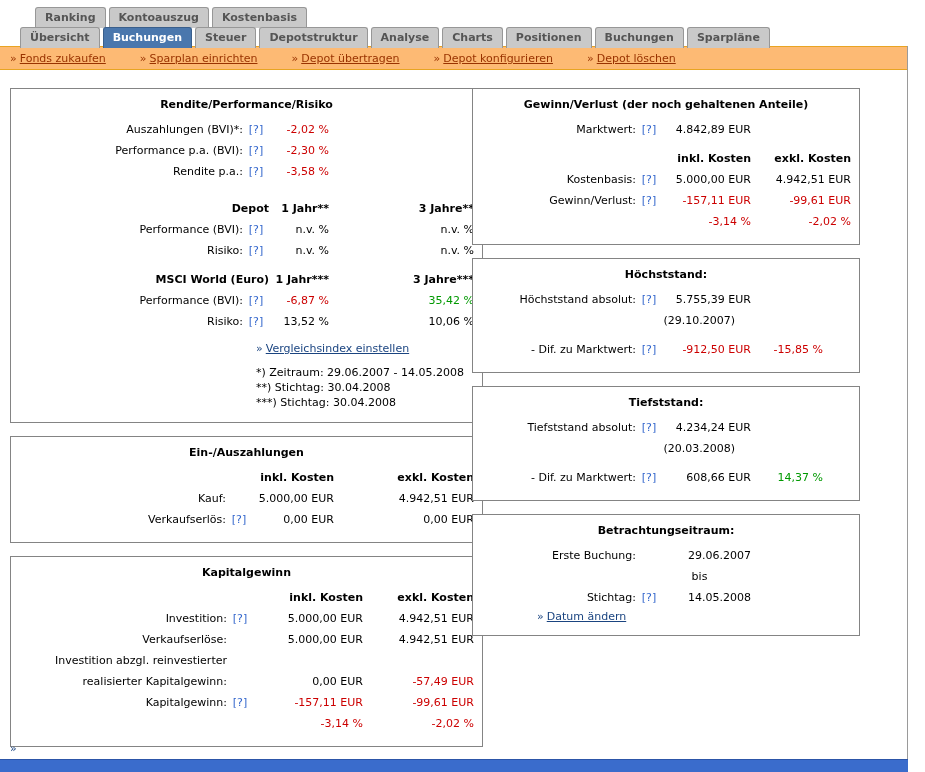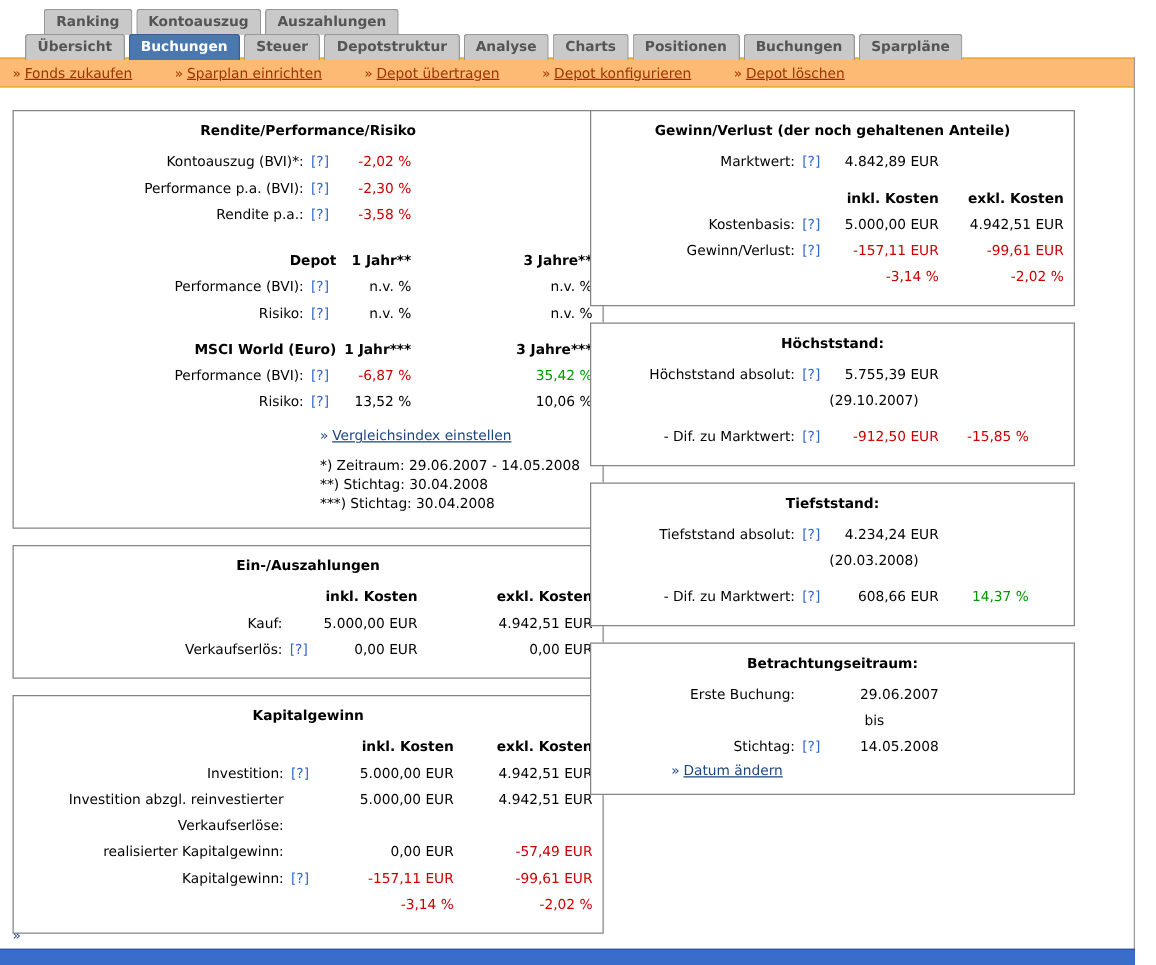--- a/index.html
+++ b/index.html
@@ -69,21 +69,21 @@
   .bottom-bar { position:absolute; left:0; top:759px; width:908px; height:13px; background:#3a6ccc; border-top:1px solid #2c55a8; }
 </style>
 </head>
 <body>
 
 <div class="page">
 
   <div class="tabs1">
     <div class="tab">Ranking</div>
     <div class="tab">Kontoauszug</div>
-    <div class="tab">Auszahlungen</div>
+    <div class="tab">Kostenbasis</div>
   </div>
 
   <div class="tabs2">
     <div class="tab">Übersicht</div>
     <div class="tab active">Buchungen</div>
     <div class="tab">Steuer</div>
     <div class="tab">Depotstruktur</div>
     <div class="tab">Analyse</div>
     <div class="tab">Charts</div>
     <div class="tab">Positionen</div>
@@ -98,21 +98,21 @@
     <span class="tb-link"><span class="bullet">»</span><span class="txt">Depot konfigurieren</span></span>
     <span class="tb-link"><span class="bullet">»</span><span class="txt">Depot löschen</span></span>
   </div>
 
   <div class="col-left">
 
     <div class="box g-perf">
       <div class="box-title">Rendite/Performance/Risiko</div>
 
       <div class="row">
-        <div class="lbl">Kontoauszug (BVI)*:</div>
+        <div class="lbl">Auszahlungen (BVI)*:</div>
         <div class="hlp"><span>[?]</span></div>
         <div class="v1 neg">-2,02 %</div>
         <div class="v2"></div>
       </div>
       <div class="row">
         <div class="lbl">Performance p.a. (BVI):</div>
         <div class="hlp"><span>[?]</span></div>
         <div class="v1 neg">-2,30 %</div>
         <div class="v2"></div>
       </div>
@@ -201,22 +201,22 @@
         <div class="v2">exkl. Kosten</div>
       </div>
       <div class="row">
         <div class="lbl">Investition:</div>
         <div class="hlp"><span>[?]</span></div>
         <div class="v1">5.000,00 EUR</div>
         <div class="v2">4.942,51 EUR</div>
       </div>
       <div class="row">
         <div class="lbl two-line">
+          <div>Verkaufserlöse:</div>
           <div>Investition abzgl. reinvestierter</div>
-          <div>Verkaufserlöse:</div>
         </div>
         <div class="hlp"></div>
         <div class="v1">5.000,00 EUR</div>
         <div class="v2">4.942,51 EUR</div>
       </div>
       <div class="row">
         <div class="lbl">realisierter Kapitalgewinn:</div>
         <div class="hlp"></div>
         <div class="v1">0,00 EUR</div>
         <div class="v2 neg">-57,49 EUR</div>

